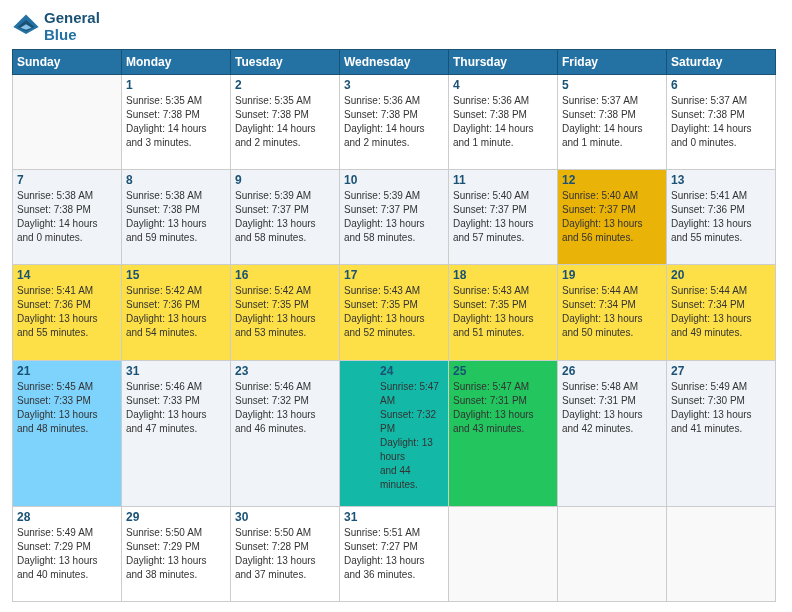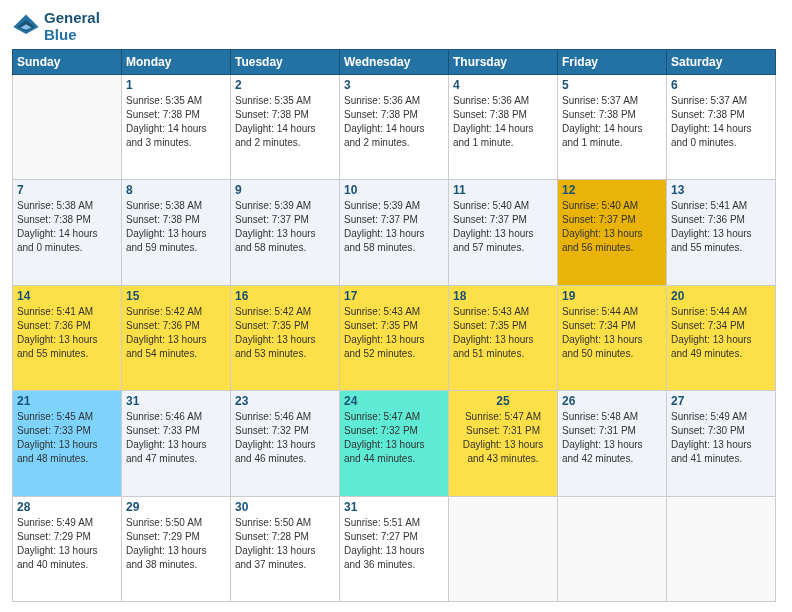--- a/index.html
+++ b/index.html
@@ -212,25 +212,25 @@
             <div class="day-info">Sunrise: 5:45 AM<br>Sunset: 7:33 PM<br>Daylight: 13 hours<br>and 48 minutes.</div>
           </td>
           <td style="background: rgb(240, 244, 248);">
             <span class="day-num">31</span>
             <div class="day-info">Sunrise: 5:46 AM<br>Sunset: 7:33 PM<br>Daylight: 13 hours<br>and 47 minutes.</div>
           </td>
           <td style="background: rgb(240, 244, 248);">
             <span class="day-num">23</span>
             <div class="day-info">Sunrise: 5:46 AM<br>Sunset: 7:32 PM<br>Daylight: 13 hours<br>and 46 minutes.</div>
           </td>
-          <td style="background: #5eead4;">
+          <td style="background: #14b8a6; padding-left: 40px;">
             <span class="day-num">24</span>
             <div class="day-info">Sunrise: 5:47 AM<br>Sunset: 7:32 PM<br>Daylight: 13 hours<br>and 44 minutes.</div>
           </td>
-          <td style="background: #fde047; text-align: center;">
+          <td style="background: #22c55e;">
             <span class="day-num">25</span>
             <div class="day-info">Sunrise: 5:47 AM<br>Sunset: 7:31 PM<br>Daylight: 13 hours<br>and 43 minutes.</div>
           </td>
           <td style="background: rgb(240, 244, 248);">
             <span class="day-num">26</span>
             <div class="day-info">Sunrise: 5:48 AM<br>Sunset: 7:31 PM<br>Daylight: 13 hours<br>and 42 minutes.</div>
           </td>
           <td style="background: rgb(240, 244, 248);">
             <span class="day-num">27</span>
             <div class="day-info">Sunrise: 5:49 AM<br>Sunset: 7:30 PM<br>Daylight: 13 hours<br>and 41 minutes.</div>

